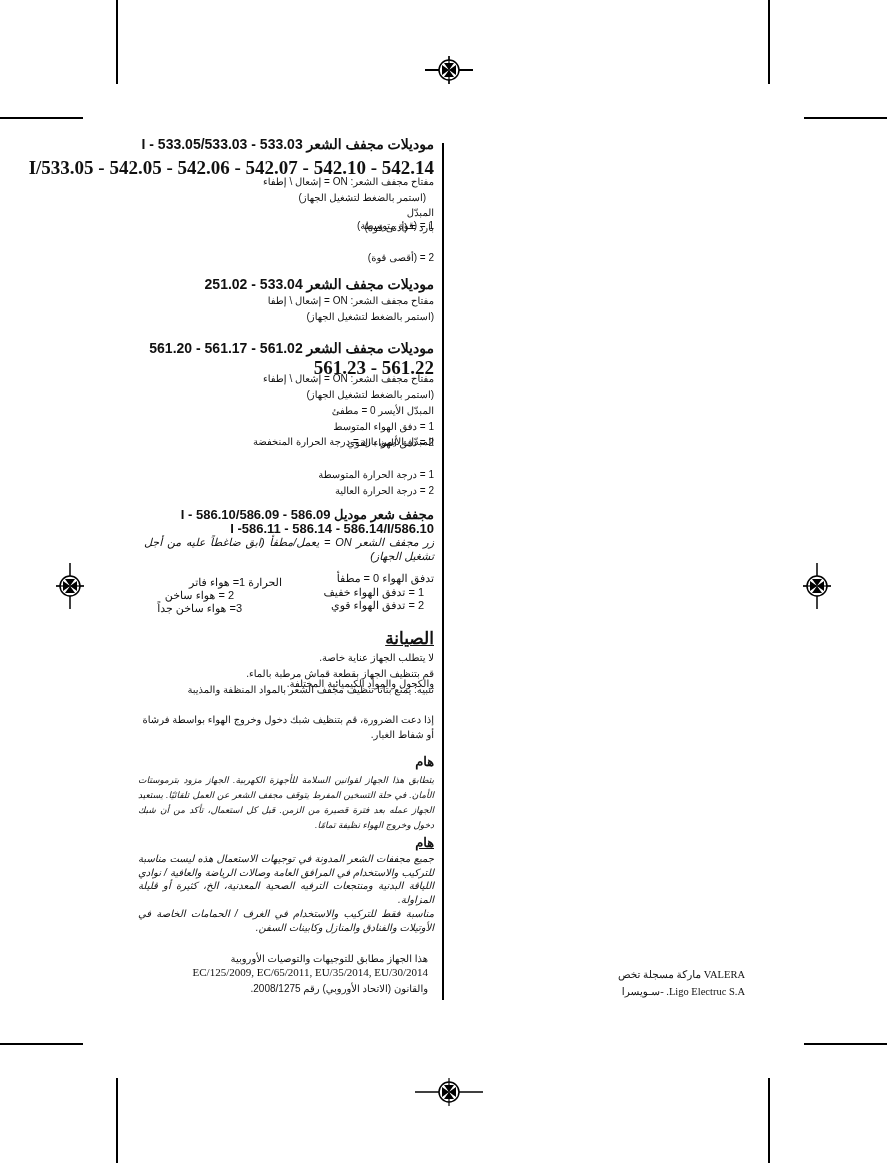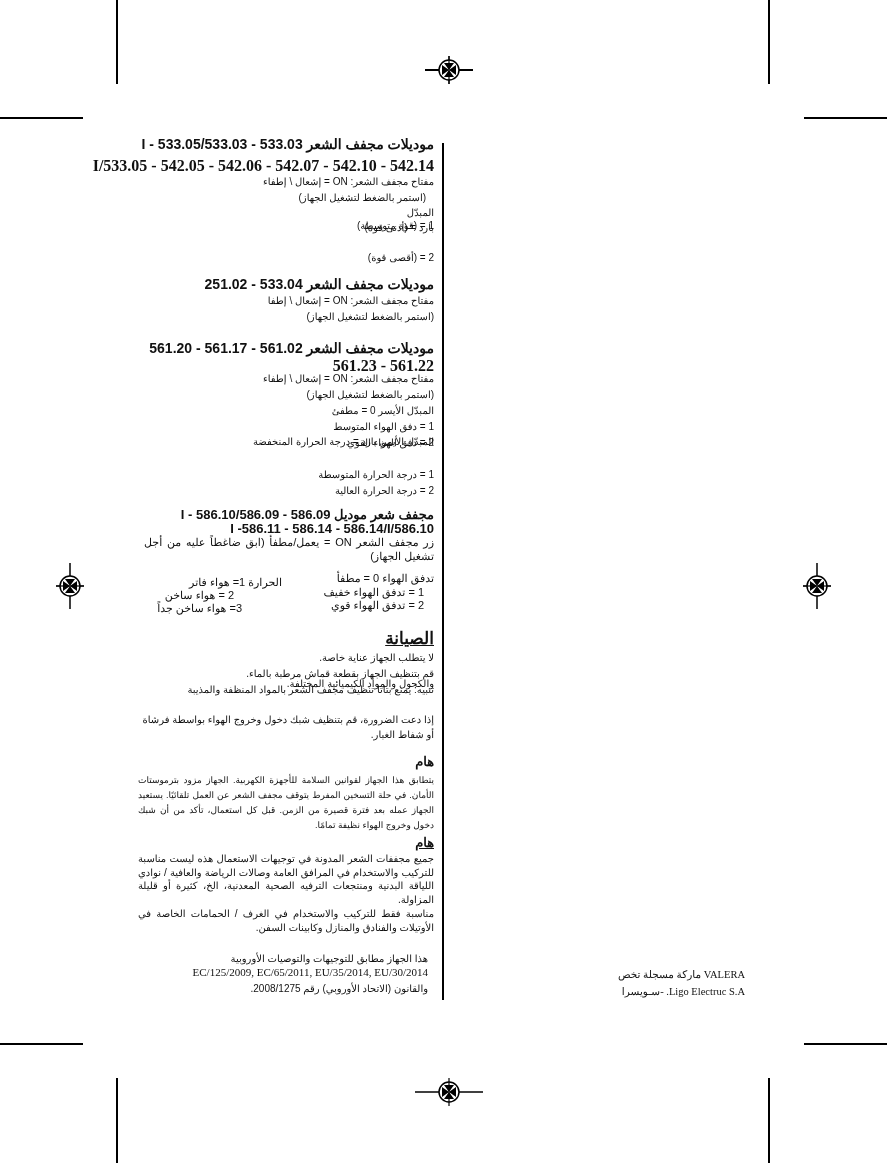--- a/index.html
+++ b/index.html
@@ -2,27 +2,27 @@
 <html><head>
 <meta charset="utf-8">
 <style>
   html, body { margin:0; padding:0; background:#ffffff; }
   body { width:887px; height:1163px; position:relative; overflow:hidden; color:#111; font-family:"DejaVu Sans", sans-serif; }
   .line { position:absolute; background:#000; }
   .reg { position:absolute; width:36px; height:36px; }
   .col { position:absolute; direction:rtl; text-align:right; }
   .t { position:absolute; right:0; white-space:nowrap; direction:rtl; }
   .h-model { font-family:"Liberation Sans", sans-serif; font-weight:bold; font-size:14px; }
-  .num-serif { font-family:"Liberation Serif", serif; font-weight:bold; font-size:16px; }
+  .num-serif { font-family:"Liberation Serif", serif; font-weight:bold; font-size:19px; }
   .body-s { font-family:"Liberation Sans", sans-serif; font-size:10px; }
   .body-m { font-family:"Liberation Sans", sans-serif; font-size:11px; }
   .num-sans { font-family:Liberation Sans, sans-serif; font-weight:bold; font-size:13px; }
   .h-sec { font-family:"Liberation Sans", sans-serif; font-weight:bold; font-size:17px; text-decoration:underline; }
   .h-small { font-family:"Liberation Sans", sans-serif; font-weight:bold; font-size:13px; }
-  .just { white-space:normal; text-align:justify; text-align-last:right; }
+  .just { white-space:normal; text-align:justify; text-align-last:right;font-style:italic; }
   .divider { position:absolute; left:442px; top:143px; width:2px; height:857px; background:#000; }
   .brand { position:absolute; left:600px; top:966px; width:145px; direction:ltr; text-align:right; font-family:"Liberation Serif", serif; font-size:10.5px; line-height:17px; }
 </style>
 </head>
 <body>
 
 <div class="line" style="left:116px;top:0;width:2px;height:84px;"></div>
 <div class="line" style="left:0;top:117px;width:83px;height:2px;"></div>
 <div class="line" style="left:768px;top:0;width:2px;height:84px;"></div>
 <div class="line" style="left:804px;top:117px;width:83px;height:2px;"></div>

